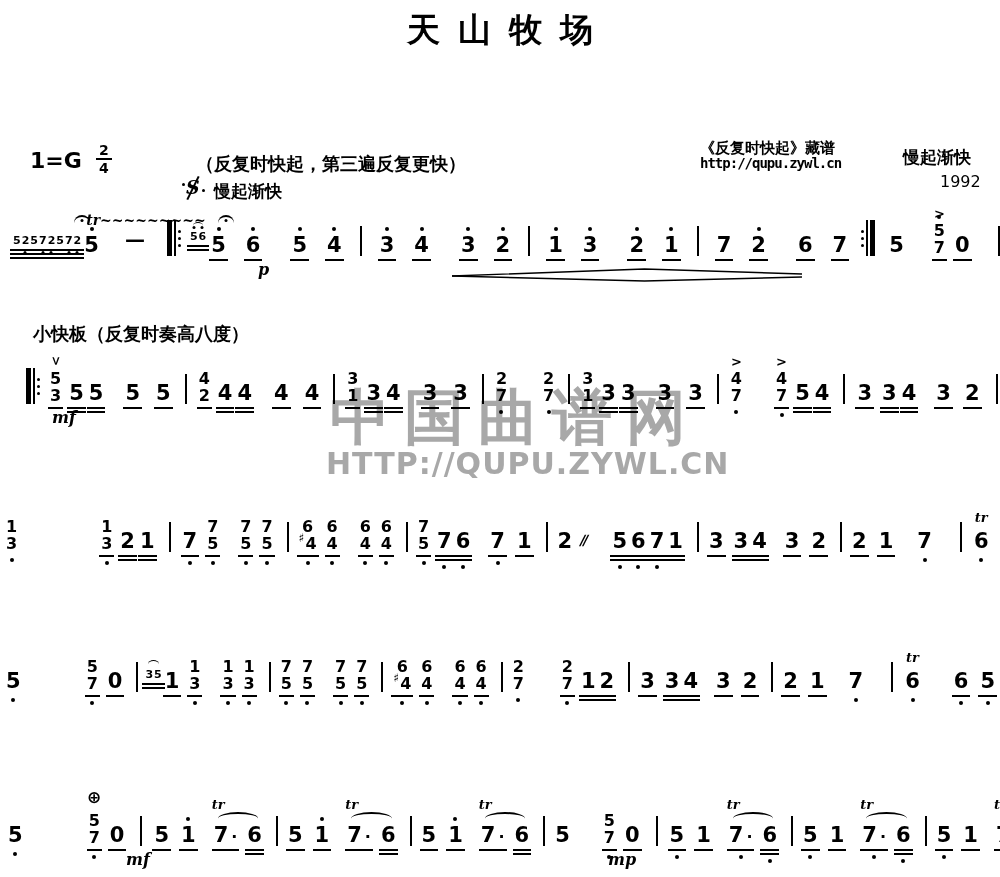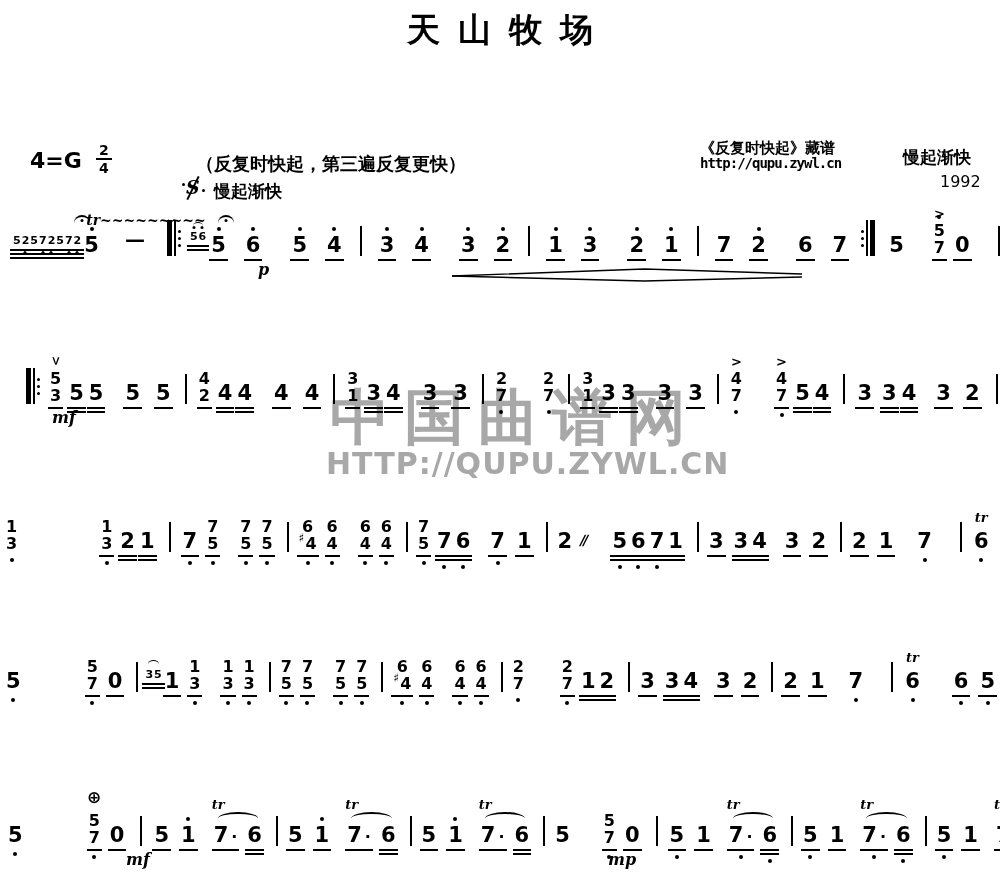--- a/index.html
+++ b/index.html
@@ -82,21 +82,21 @@
 
   .dyn{position:absolute;font:italic bold 16px "DejaVu Serif",serif}
   .hp{position:absolute}
 </style>
 </head>
 <body>
 
 <div id="stage">
   <div class="title">天山牧场</div>
 
-  <div class="keysig">4=G</div>
+  <div class="keysig">1=G</div>
   <div class="meter">
     <span class="mnum">2</span>
     <span class="mden">4</span>
   </div>
   <div class="note1">（反复时快起，第三遍反复更快）</div>
 
   <div class="srcblock">
     <div>《反复时快起》藏谱</div>
     <div class="srcurl">http://qupu.zywl.cn</div>
   </div>
@@ -104,20 +104,21 @@
   <div class="year">1992</div>
 
   <span class="segno">
     <i class="s">S</i>
       <i class="sl"></i>
     <b class="d1"></b>
       <b class="d2"></b>
   </span>
   <div class="tempo">慢起渐快</div>
 
+  <div class="sec2">小快板（反复时奏高八度）</div>
 
   <div class="wm1">中国曲谱网</div>
   <div class="wm2">HTTP://QUPU.ZYWL.CN</div>
 
   <div class="mline" id="ml1" style="top: 216px; left: 12px;">
       <span class="unit grace un3" style="margin-bottom: 10px; margin-left: 0px;">
         <span class="gn">5</span>
         <span class="gn">2<span class="gdb"></span></span>
         <span class="gn">5</span>
         <span class="gn">7<span class="gdb"></span></span>

